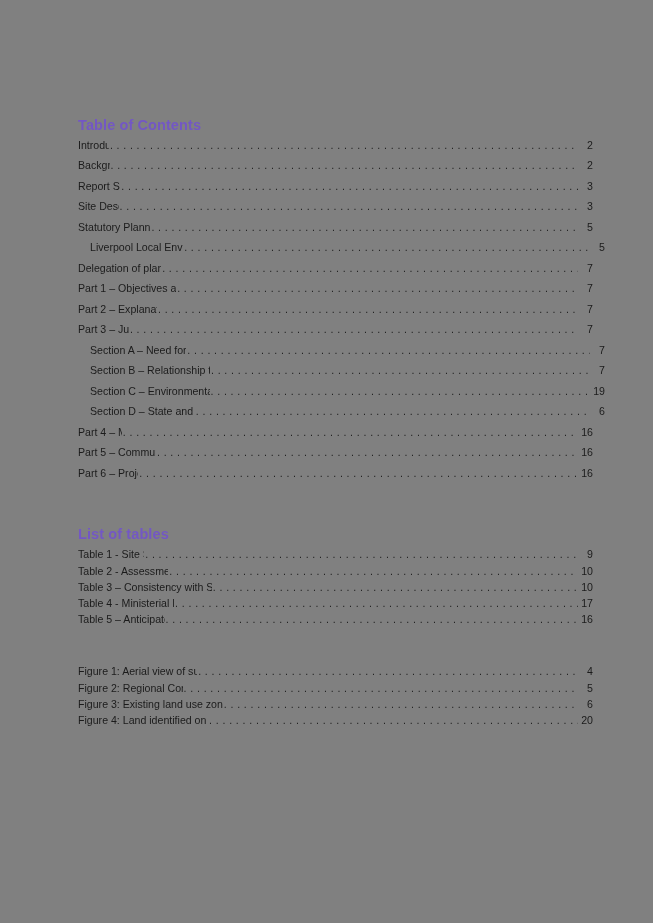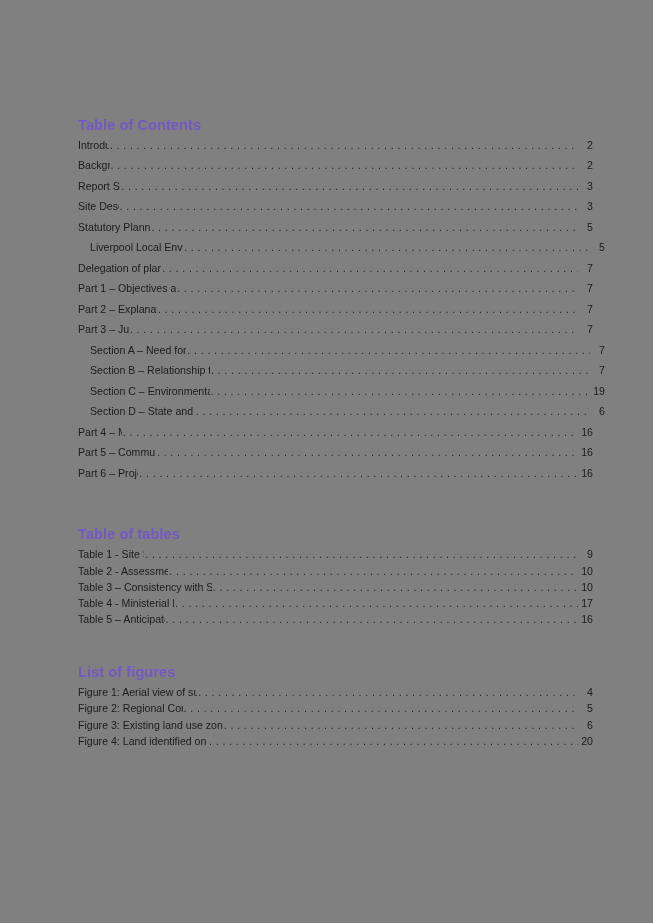--- a/index.html
+++ b/index.html
@@ -188,21 +188,21 @@
         </div>
         <div class="toc-entry">
           <span class="toc-title">Part 6 – Project Timeline</span>
           <span class="leader"></span>
           <span class="page-num">16</span>
         </div>
       </div>
 
     <div class="block-gap-tables"></div>
 
-    <h1 class="section-heading heading-tables">Table of tables</h1>
+    <h1 class="section-heading heading-tables">List of tables</h1>
 
     <div class="list-block toc-list toc-tight" id="tables-list">
         <div class="toc-entry">
           <span class="toc-title">Table 1 - Site Specific Merit</span>
           <span class="leader"></span>
           <span class="page-num">9</span>
         </div>
         <div class="toc-entry">
           <span class="toc-title">Table 2 - Assessment against the LSPS</span>
           <span class="leader"></span>
@@ -220,21 +220,20 @@
         </div>
         <div class="toc-entry">
           <span class="toc-title">Table 5 – Anticipated Project Timeline</span>
           <span class="leader"></span>
           <span class="page-num">16</span>
         </div>
       </div>
 
     <div class="block-gap-figures"></div>
 
-    <h1 class="section-heading heading-figures">List of figures</h1>
 
     <div class="list-block toc-list toc-tight" id="figures-list">
         <div class="toc-entry">
           <span class="toc-title">Figure 1: Aerial view of subject site (Nearmap Jan 2021)</span>
           <span class="leader"></span>
           <span class="page-num">4</span>
         </div>
         <div class="toc-entry">
           <span class="toc-title">Figure 2: Regional Context Map (Google Maps)</span>
           <span class="leader"></span>

